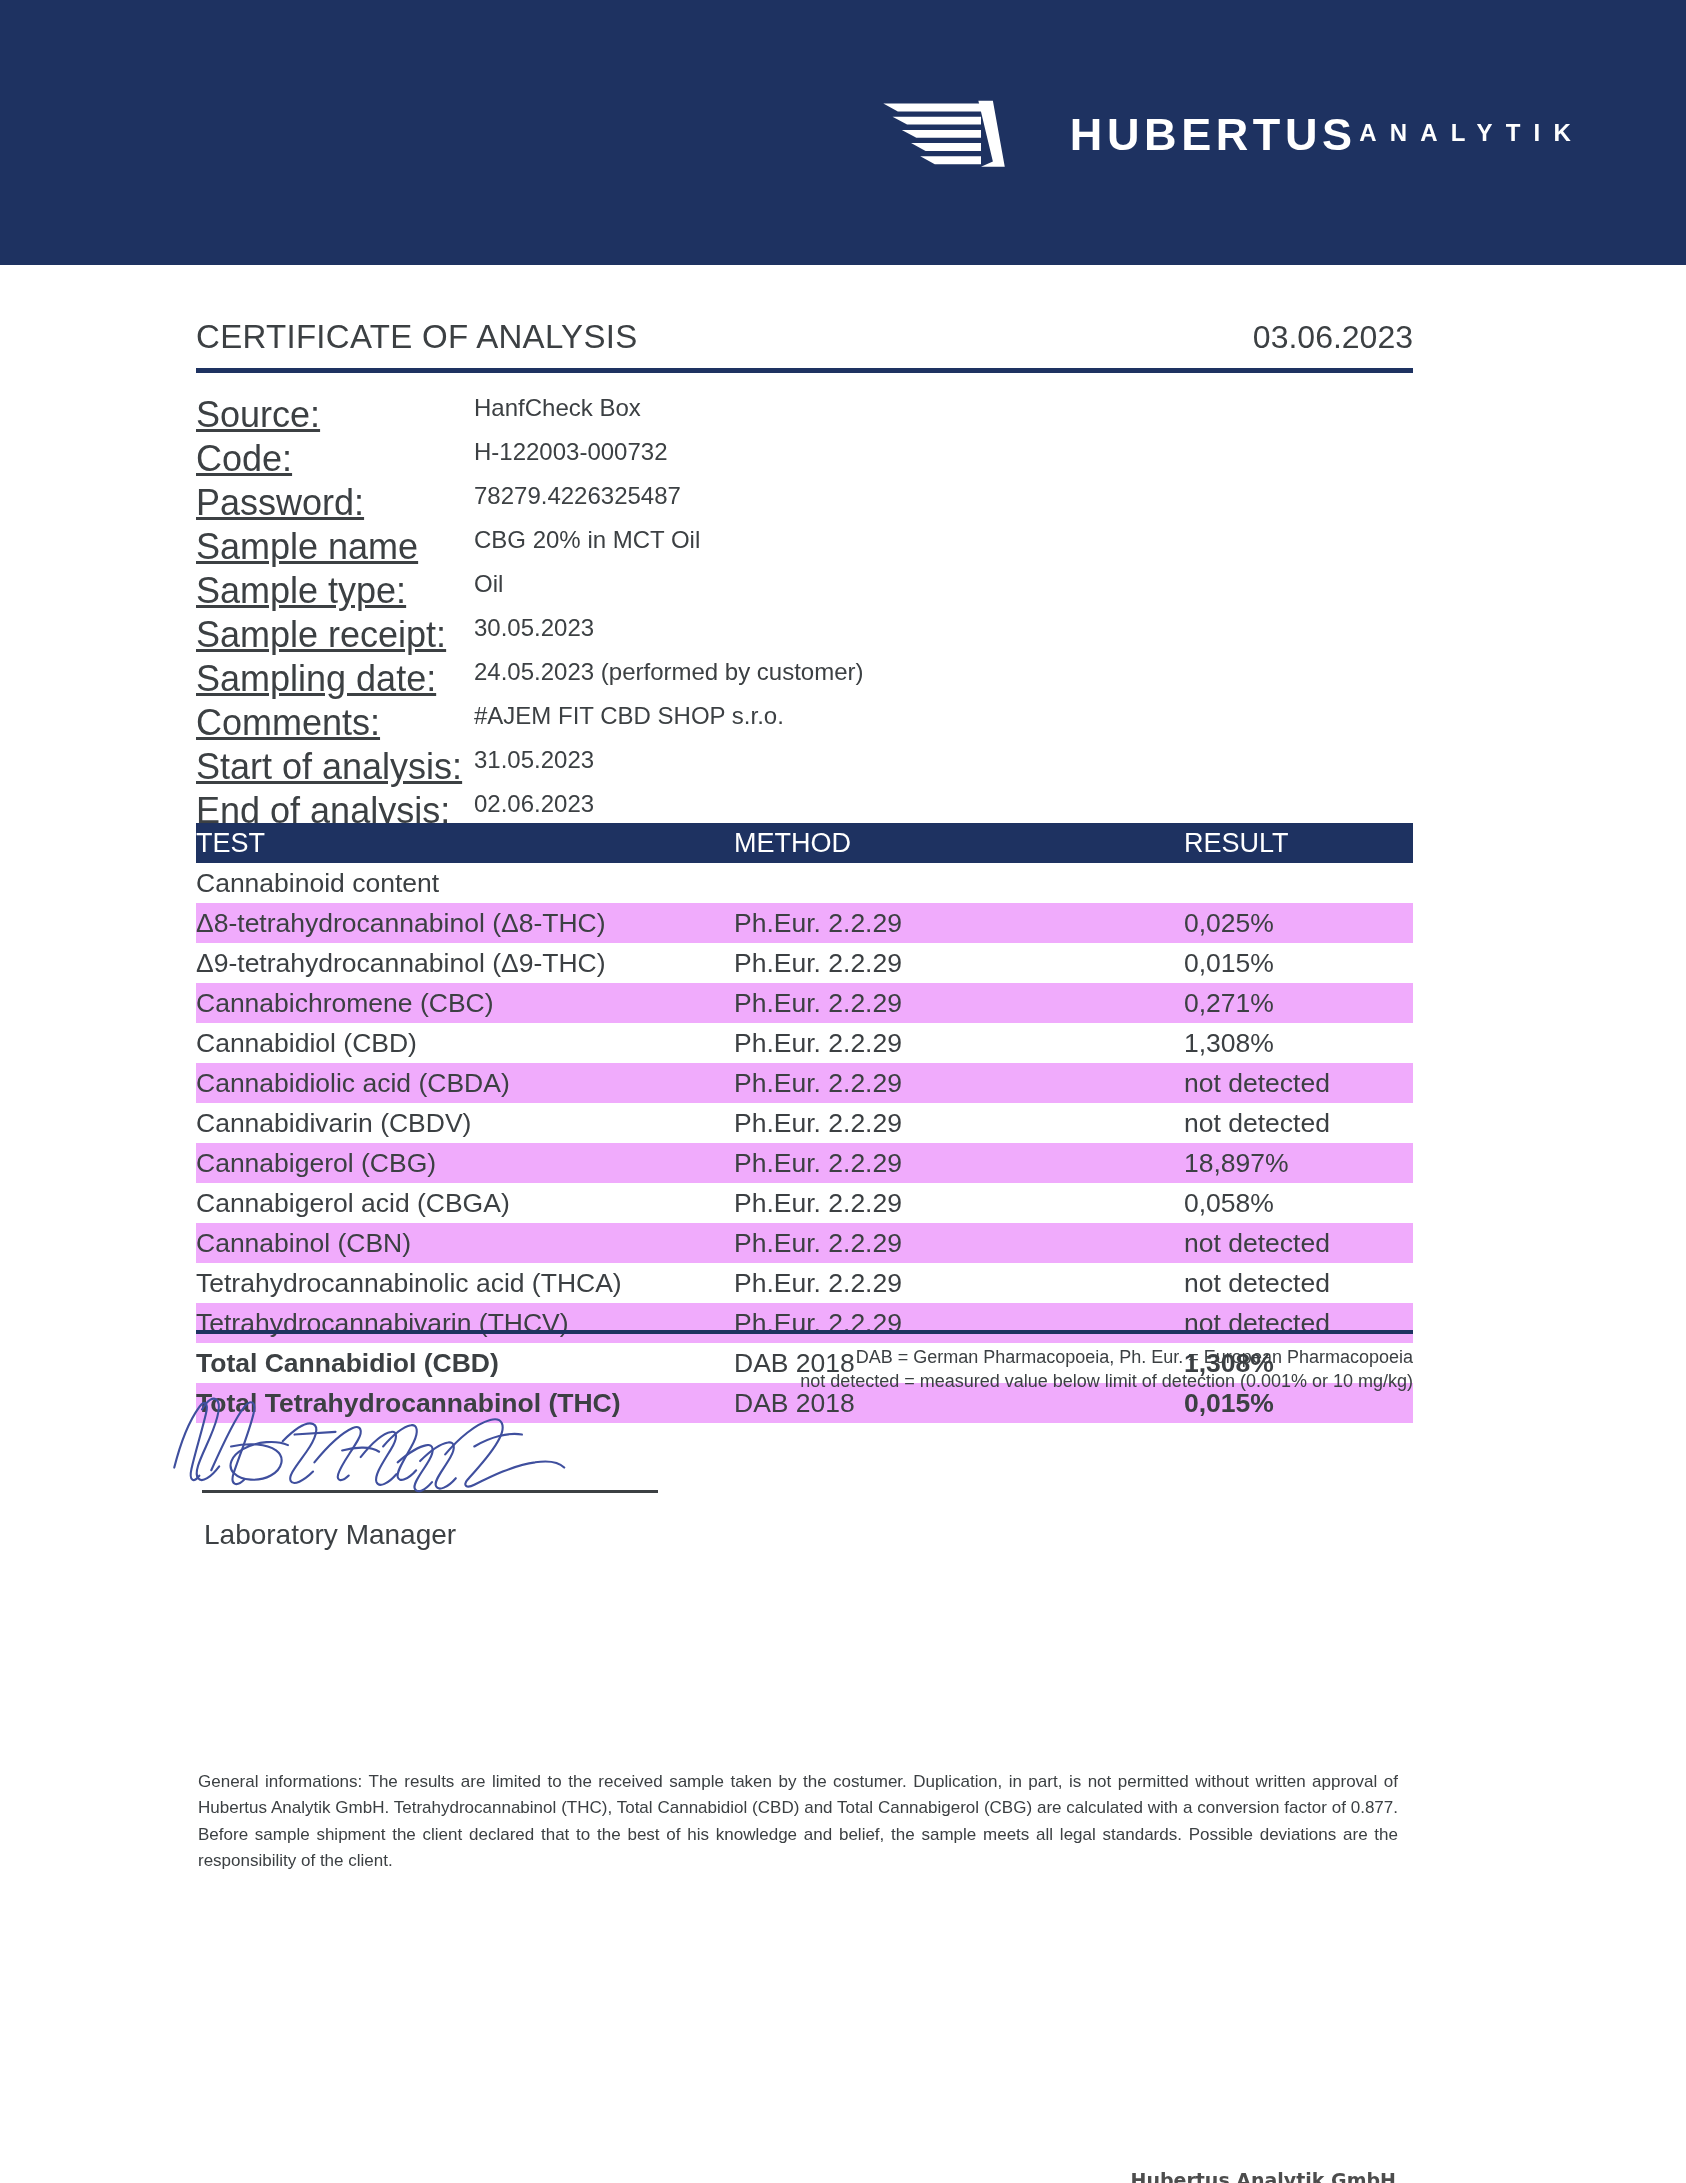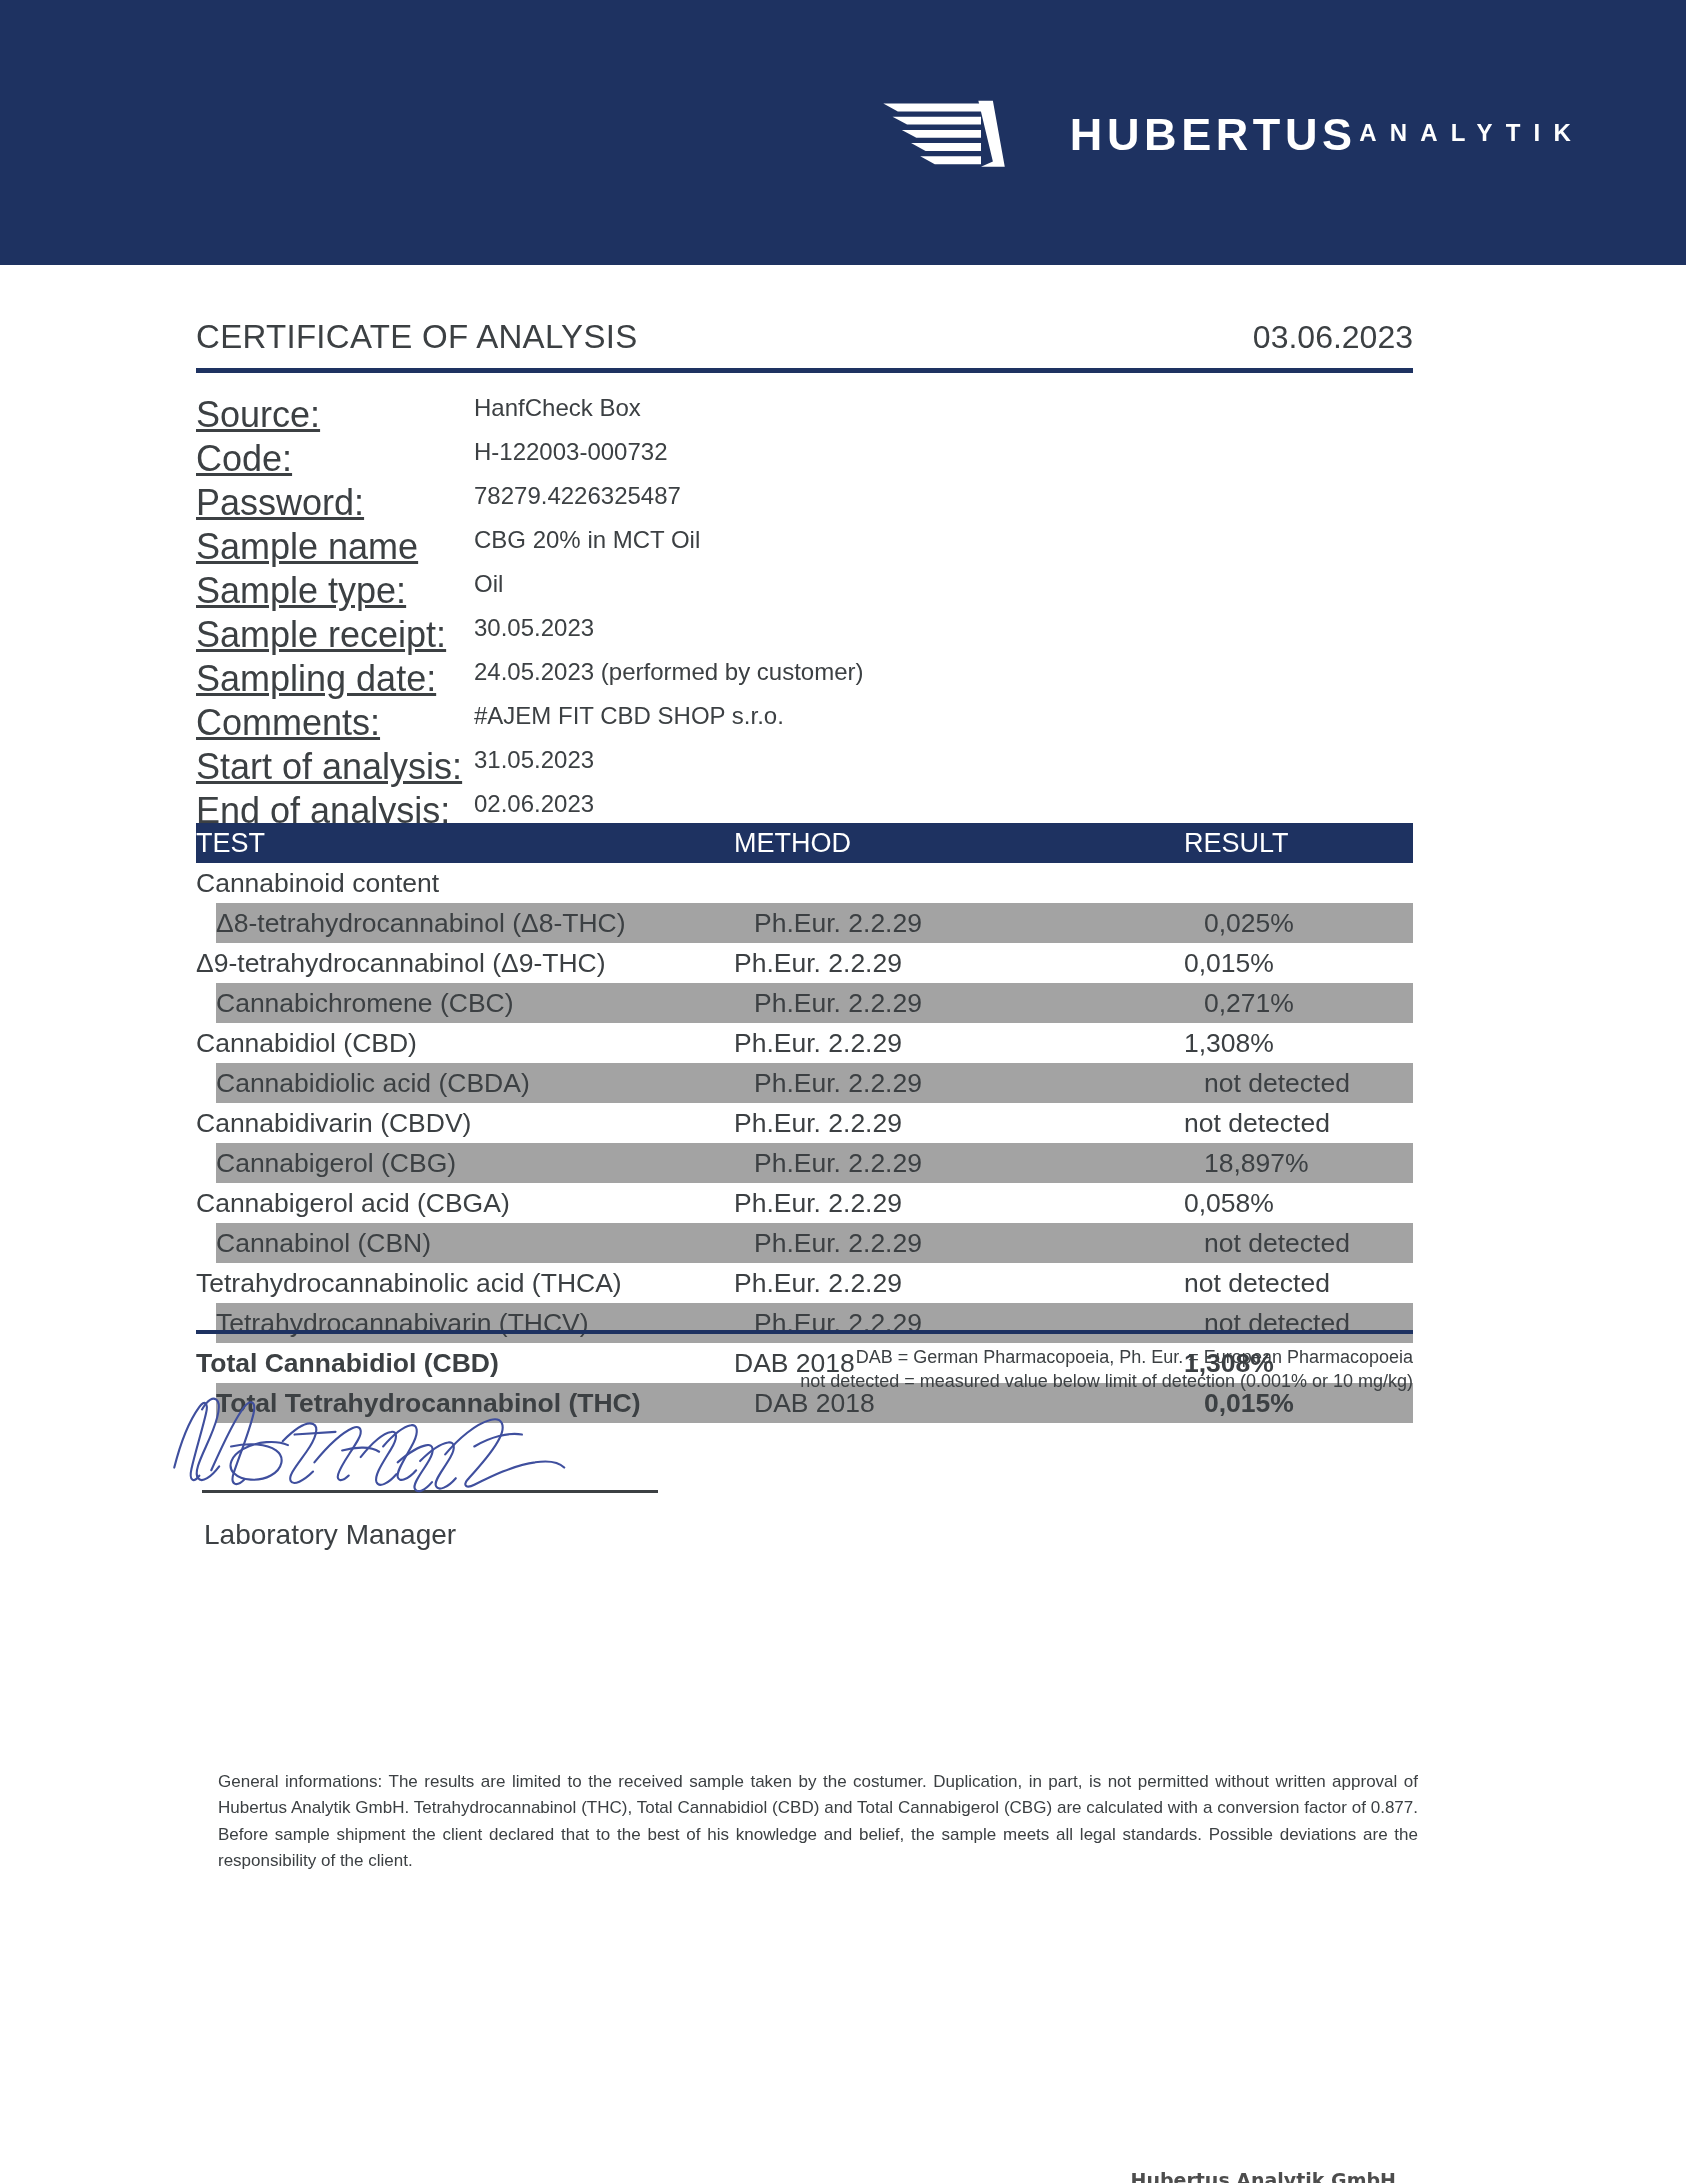--- a/index.html
+++ b/index.html
@@ -123,21 +123,21 @@
   }
   .t-head .c1, .t-head .c2, .t-head .c3 {
     color: #ffffff;
     font-size: 27px;
   }
   .t-row {
     display: flex;
     height: 40px;
     align-items: center;
   }
-  .t-row.alt { background: #a3a3a3; margin-left: 20px; }
+  .t-row.alt { background: #f0abfc; }
   .t-row.bold .c1, .t-row.bold .c3 { font-weight: bold; }
   .c1 { width: 538px; font-size: 26.5px; padding-left: 0; box-sizing: border-box; }
   .c2 { width: 450px; font-size: 26.5px; }
   .c3 { flex: 1; font-size: 26.5px; }
 
   .table-rule {
     position: absolute;
     top: 1065px;
     left: 196px;
     width: 1217px;
@@ -187,21 +187,20 @@
   
   .general-info {
     position: absolute;
     top: 1504px;
     left: 198px;
     width: 1200px;
     font-size: 17px;
     line-height: 1.55;
     text-align: justify;
     color: #3c4043;
-    margin-left: 20px;
   }
 
   
   .addr {
     position: absolute;
     top: 1903px;
     right: 291px;
     text-align: right;
     font-family: "DejaVu Sans", sans-serif;
     font-size: 19px;

